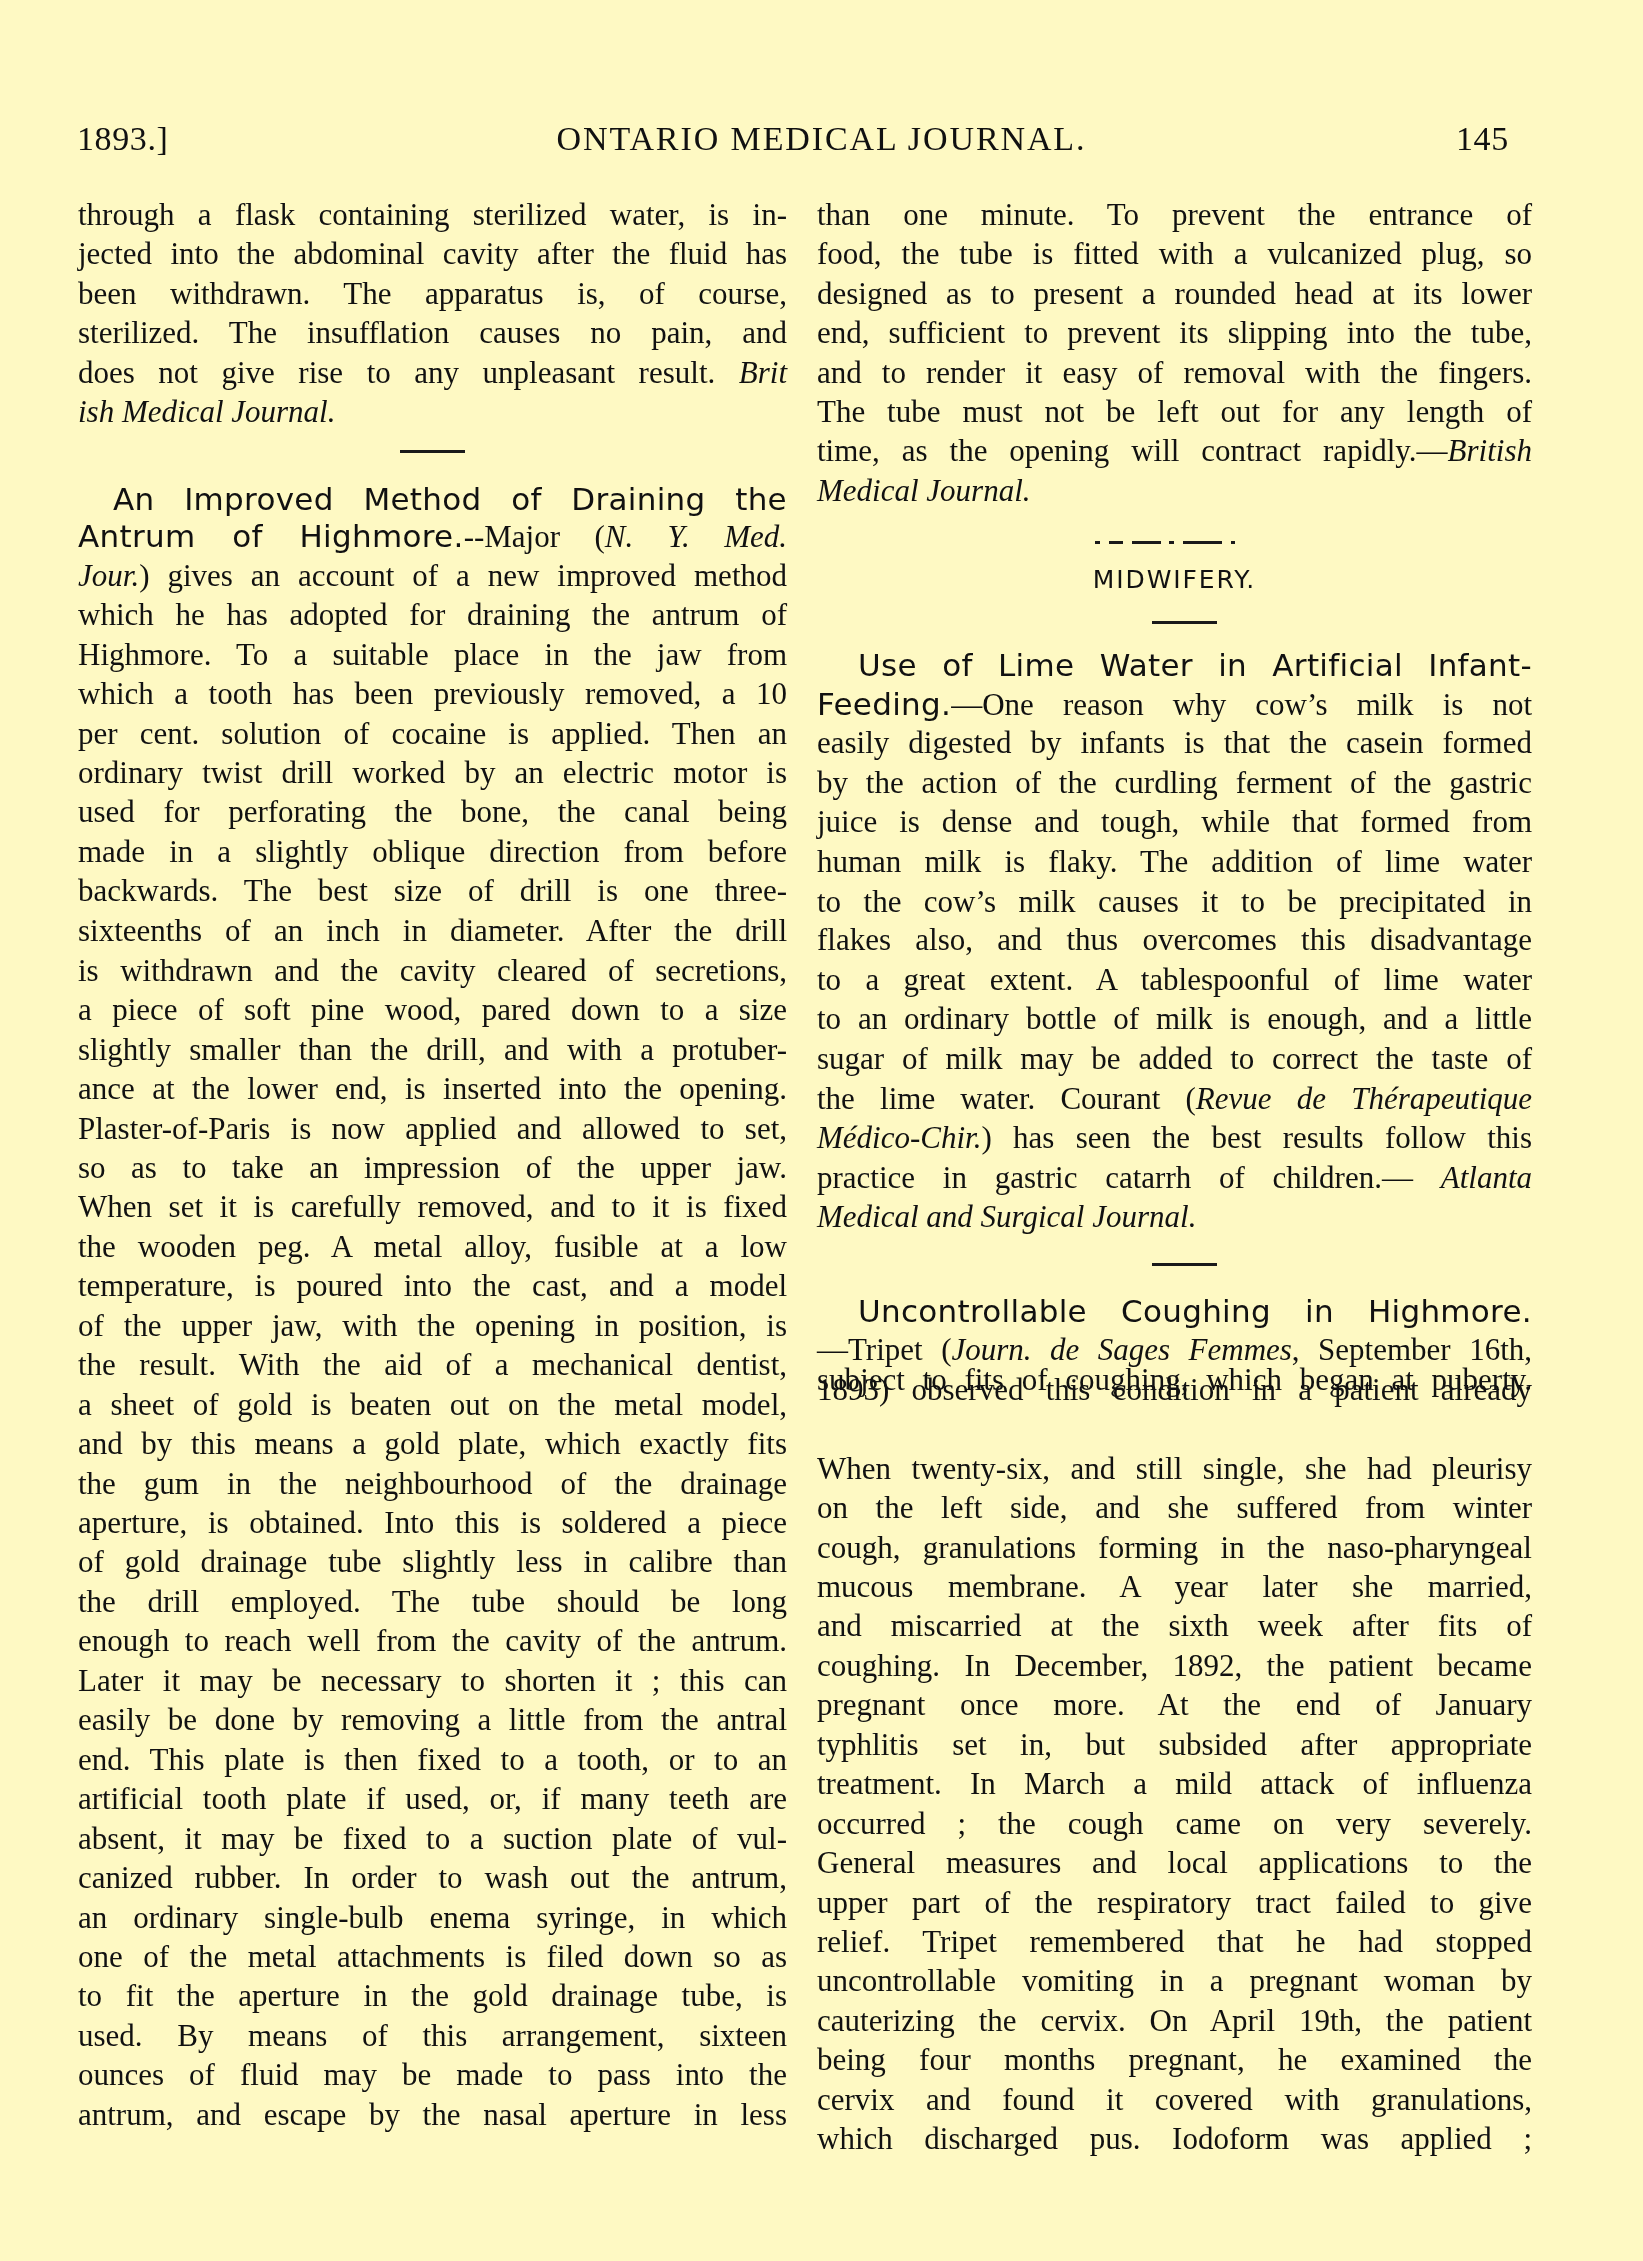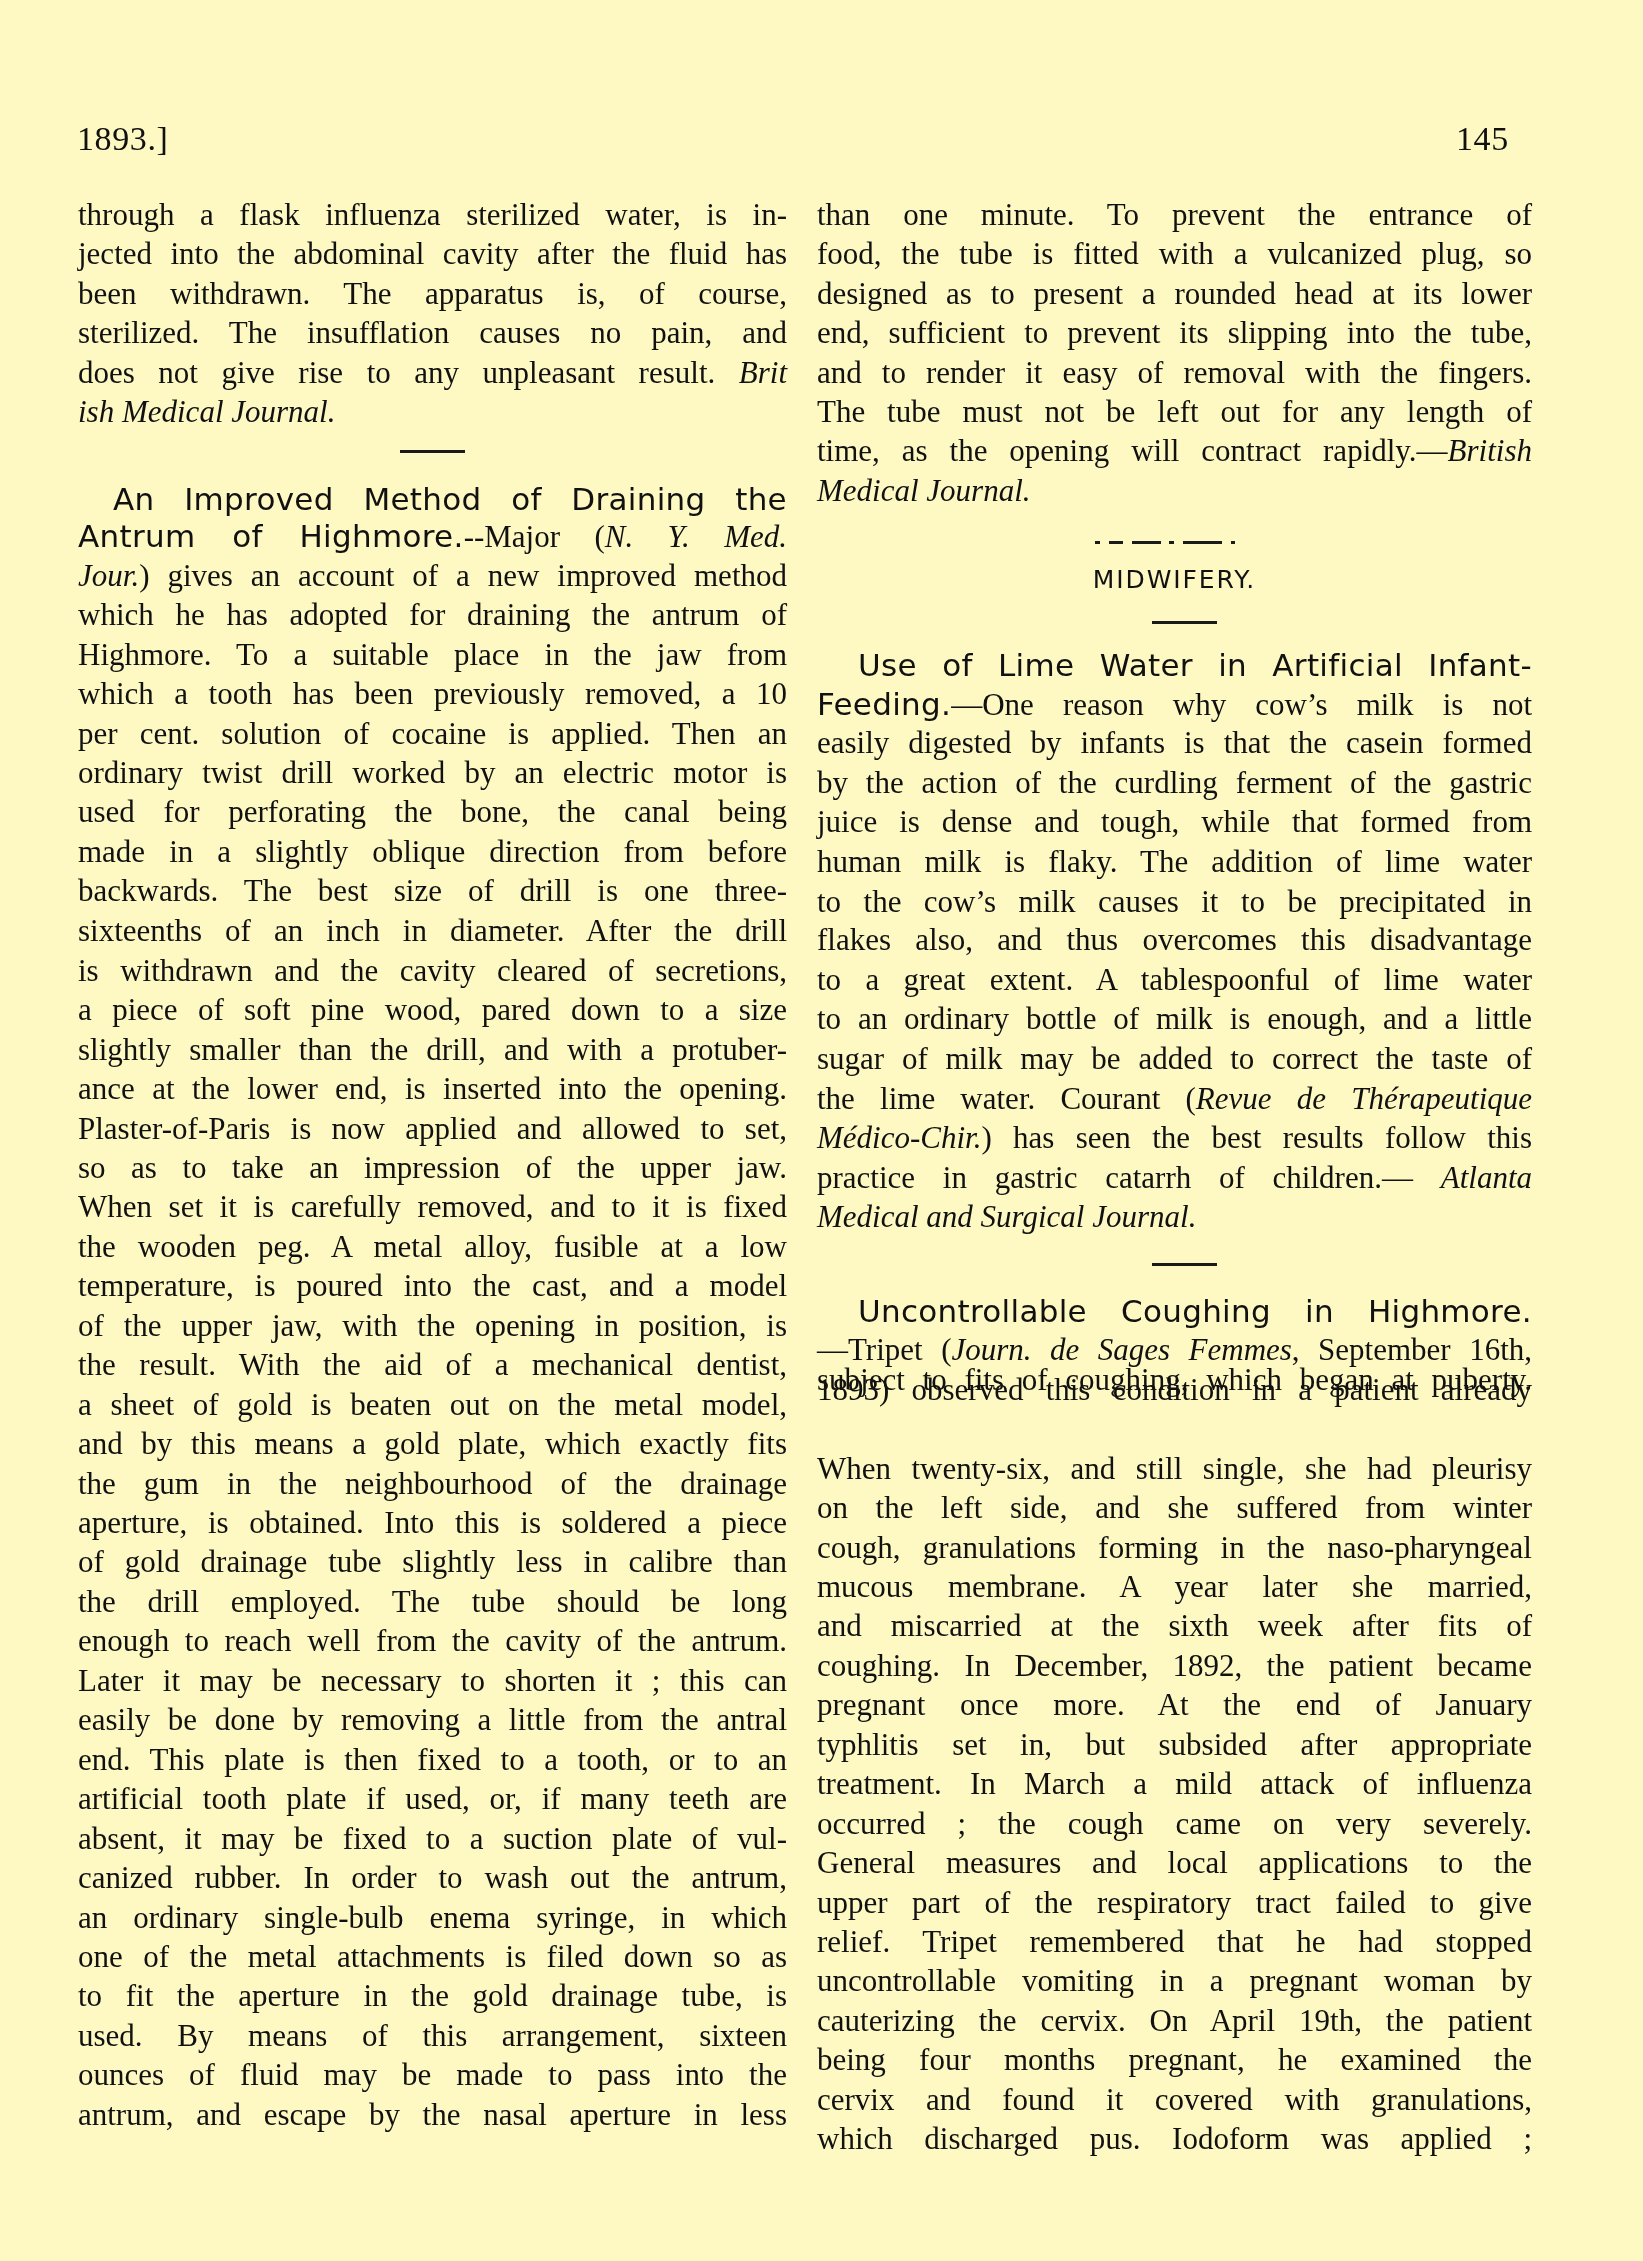--- a/index.html
+++ b/index.html
@@ -36,25 +36,26 @@
   .rule { position: absolute; height: 3.1px; background: #1a1a1a; }
   .dash-rule { position: absolute; height: 2.5px; display: flex; gap: 8.8px; }
   .dash-rule span { display: block; height: 2.5px; background: #1a1a1a; }
 </style>
 </head>
 <body>
 
 <div id="page">
 
   <div class="running-head rh-left">1893.]</div>
+  <div class="running-head rh-center">ONTARIO MEDICAL JOURNAL.</div>
   <div class="running-head rh-right">145</div>
 
   <div>
     <div>
-        <div class="line col-left" style="top: 195px;"><span>through a flask influenza sterilized water, is in-</span></div>
+        <div class="line col-left" style="top: 195px;"><span>through a flask containing sterilized water, is in-</span></div>
         <div class="line col-left" style="top: 234px;"><span>jected into the abdominal cavity after the fluid has</span></div>
         <div class="line col-left" style="top: 274px;"><span>been withdrawn.  The apparatus is, of course,</span></div>
         <div class="line col-left" style="top: 313px;"><span>sterilized.  The insufflation causes no pain, and</span></div>
         <div class="line col-left" style="top: 353px;"><span>does not give rise to any unpleasant result.  </span><span class="it">Brit</span></div>
         <div class="line col-left last" style="top: 392px;"><span class="it">ish Medical Journal.</span></div>
       </div>
 
     <div class="rule" style="left:400px; top:450px; width:65px;"></div>
 
     <div class="line col-left hd" style="top:479px; left:113px; width:674px;">An Improved Method of Draining the</div>

